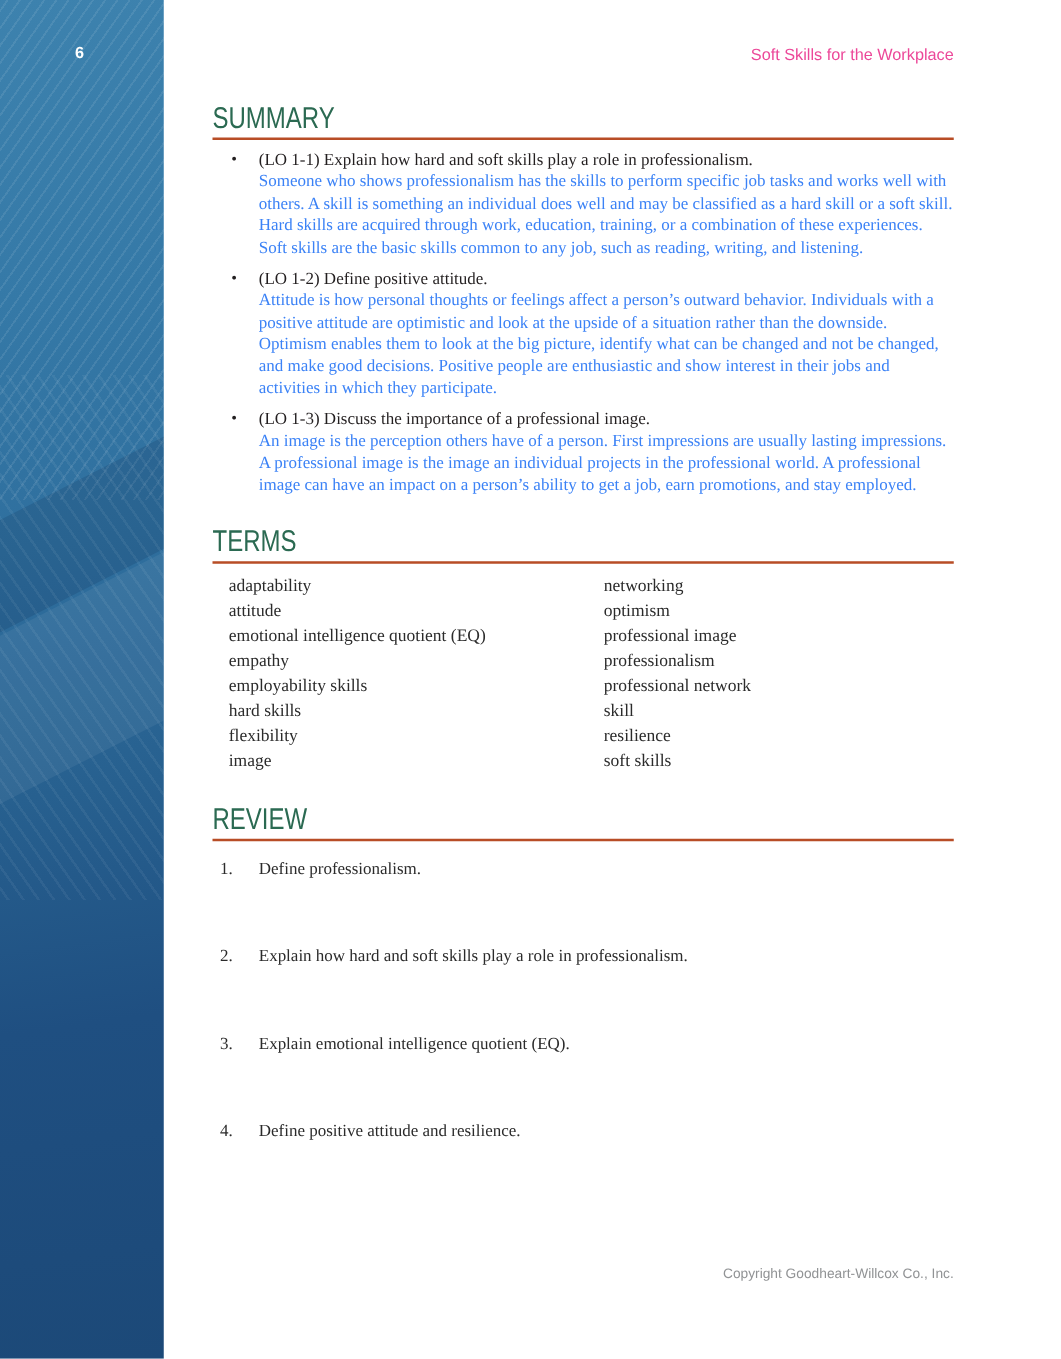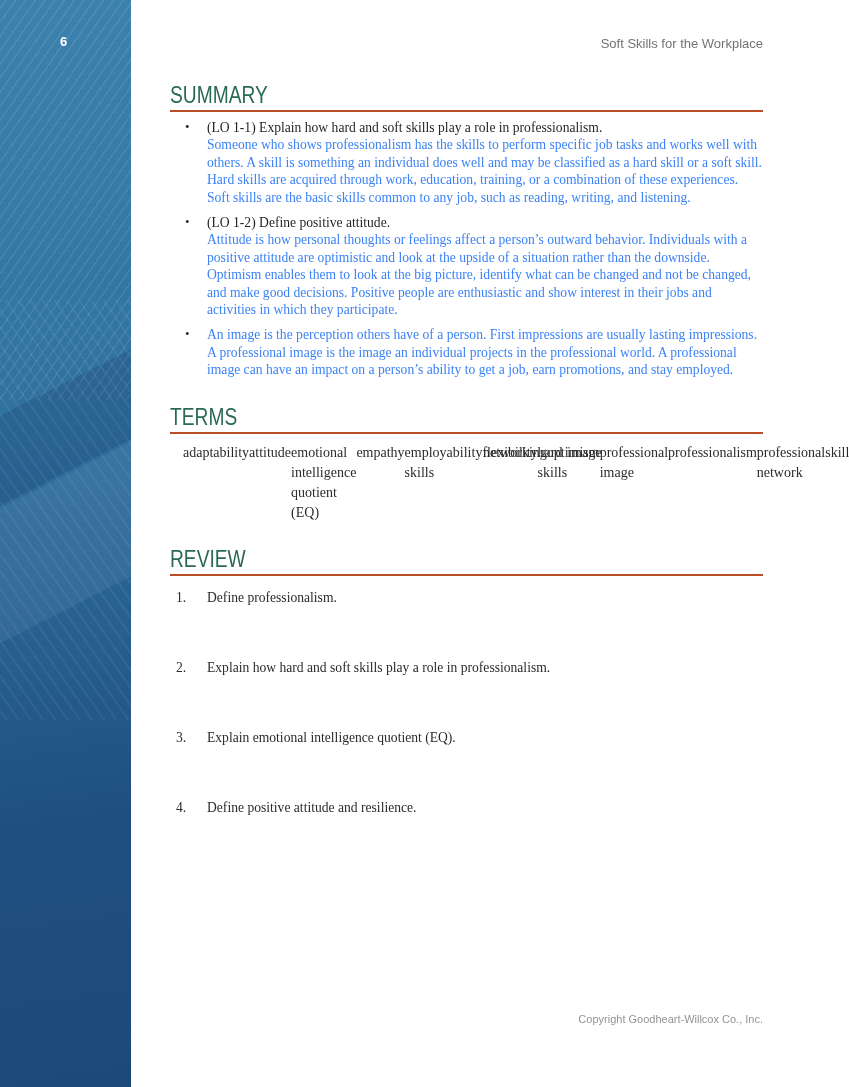--- a/index.html
+++ b/index.html
@@ -47,21 +47,21 @@
     font-family:"Liberation Sans", sans-serif;
     font-size:13px; font-weight:bold; color:#ffffff;
   }
   
   .content {
     position:absolute; left:170px; top:0; width:593px; height:100%;
   }
   .running-header {
     position:absolute; top:36px; right:0;
     font-family:"Liberation Sans", sans-serif;
-    font-size:13px; color:#737373;
+    font-size:13px; color:#ec4899;
   }
   h2.section-heading {
     font-family:"Liberation Sans", sans-serif;
     font-size:24px; font-weight:normal; color:#2b6a52;
     line-height:22px; letter-spacing:0;
     transform: scaleX(0.8); transform-origin:left bottom;
     white-space:nowrap;
   }
   .rule { height:2px; background:#b84d26; margin-top:4px; }
 
@@ -82,21 +82,21 @@
   }
   .lead { font-weight:normal; color:#231f20; display:block; }
   .bullet-body { display:block; color:#3b82f6;font-family:Liberation Serif, serif; }
 
   
   .terms-grid {
     margin-top:9px; padding-left:13px;
     display:grid; grid-template-columns:300px 1fr;
     column-gap:0;
   }
-  .terms-col { display:flex; flex-direction:row; }
+  .terms-col { display:flex; flex-direction:column; }
   .term { font-size:14px; line-height:20px; color:#2b2b2b; }
 
   
   .review-list { list-style:none; margin-top:13px; }
   .review-item {
     position:relative; padding-left:37px; height:70px;
     font-size:13.6px; line-height:17.4px; color:#2b2b2b;
   }
   .review-num { position:absolute; left:6px; top:0; color:#2b2b2b; }
 
@@ -129,35 +129,36 @@
       <span class="lead">(LO 1-1) Explain how hard and soft skills play a role in professionalism.</span>
       <span class="bullet-body">Someone who shows professionalism has the skills to perform specific job tasks and works well with others. A skill is something an individual does well and may be classified as a hard skill or a soft skill. Hard skills are acquired through work, education, training, or a combination of these experiences. Soft skills are the basic skills common to any job, such as reading, writing, and listening.</span>
     </li>
     <li>
       <span class="bullet-dot">•</span>
       <span class="lead">(LO 1-2) Define positive attitude.</span>
       <span class="bullet-body">Attitude is how personal thoughts or feelings affect a person’s outward behavior. Individuals with a positive attitude are optimistic and look at the upside of a situation rather than the downside. Optimism enables them to look at the big picture, identify what can be changed and not be changed, and make good decisions. Positive people are enthusiastic and show interest in their jobs and activities in which they participate.</span>
     </li>
     <li>
       <span class="bullet-dot">•</span>
+      <span class="lead">(LO 1-3) Discuss the importance of a professional image.</span>
       <span class="bullet-body">An image is the perception others have of a person. First impressions are usually lasting impressions. A professional image is the image an individual projects in the professional world. A professional image can have an impact on a person’s ability to get a job, earn promotions, and stay employed.</span>
     </li>
   </ul>
 
   <h2 class="section-heading terms-h">TERMS</h2>
   <div class="rule"></div>
   <div class="terms-grid">
     <div class="terms-col">
       <span class="term">adaptability</span>
       <span class="term">attitude</span>
       <span class="term">emotional intelligence quotient (EQ)</span>
       <span class="term">empathy</span>
       <span class="term">employability skills</span>
+      <span class="term">hard skills</span>
       <span class="term">flexibility</span>
-      <span class="term">hard skills</span>
       <span class="term">image</span>
     </div>
     <div class="terms-col">
       <span class="term">networking</span>
       <span class="term">optimism</span>
       <span class="term">professional image</span>
       <span class="term">professionalism</span>
       <span class="term">professional network</span>
       <span class="term">skill</span>
       <span class="term">resilience</span>

